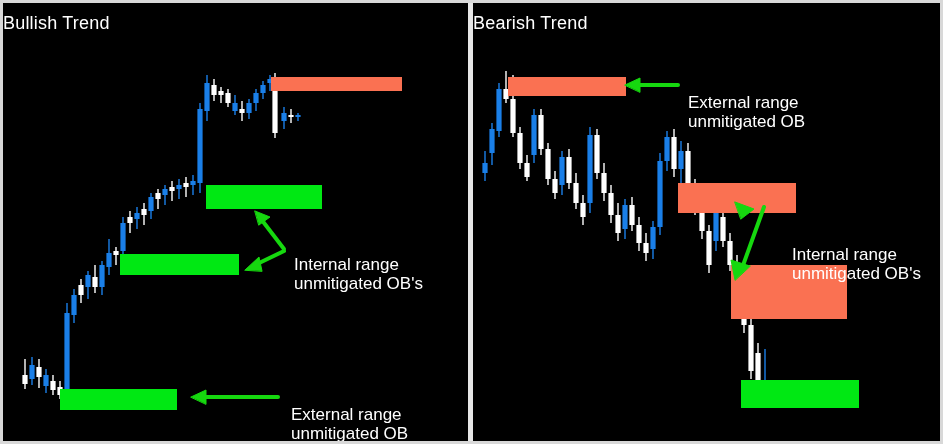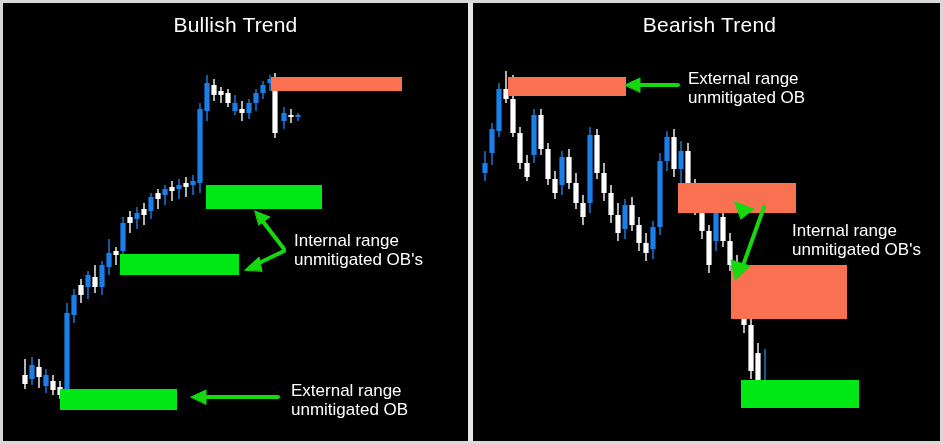--- a/index.html
+++ b/index.html
@@ -34,39 +34,40 @@
     left: 465px;
     width: 5px;
     height: 444px;
     background: #e6e6e6;
   }
 
   .panel-title {
     position: absolute;
     top: 10px;
     width: 100%;
-    text-align: center;
+    text-align: left;
     color: #ffffff;
-    font-size: 21px;
+    font-size: 18px;
     font-family: "Liberation Sans", sans-serif;
     font-weight: 400;
     letter-spacing: 0.2px;
   }
 
   .ob-box {
     position: absolute;
   }
 
   .annot {
     position: absolute;
     color: #ffffff;
     font-size: 17px;
     line-height: 1.12;
     font-family: "Liberation Sans", sans-serif;
     white-space: nowrap;
+    margin-top: 24px;
   }
 
   .svg-layer {
     position: absolute;
     top: 0; left: 0;
     width: 100%;
     height: 100%;
     pointer-events: none;
   }
   .candles-layer { position:absolute; top:0; left:0; width:100%; height:100%; }

